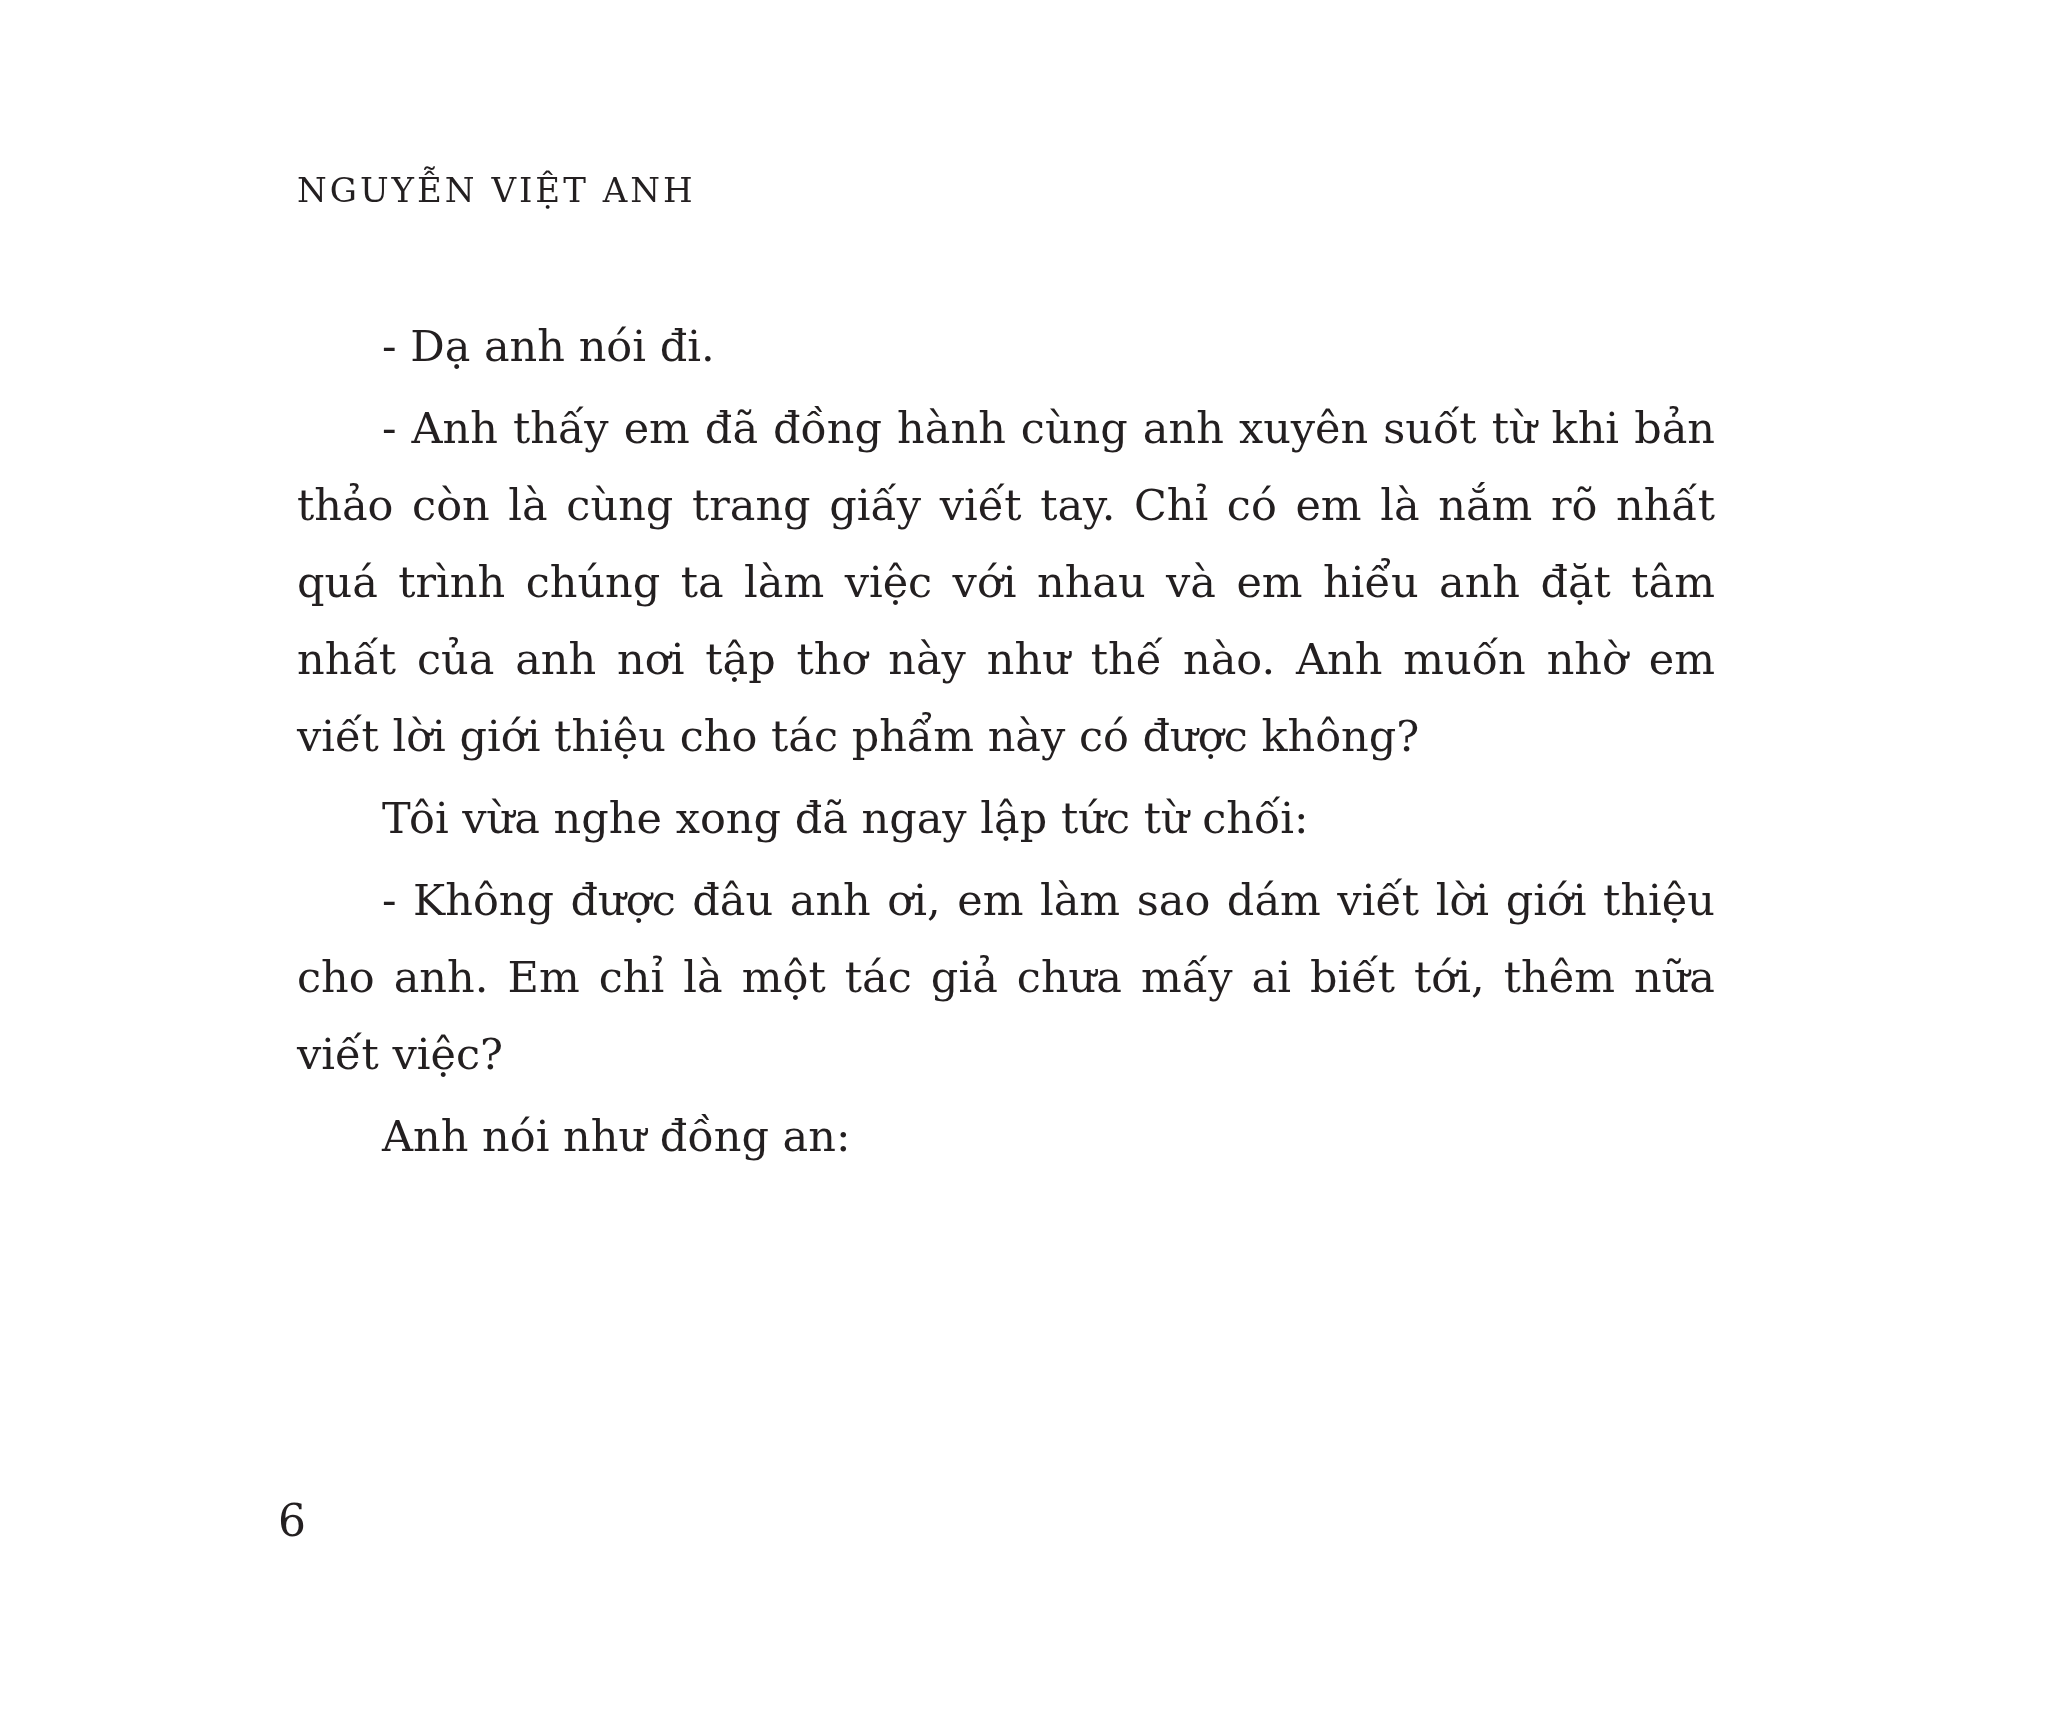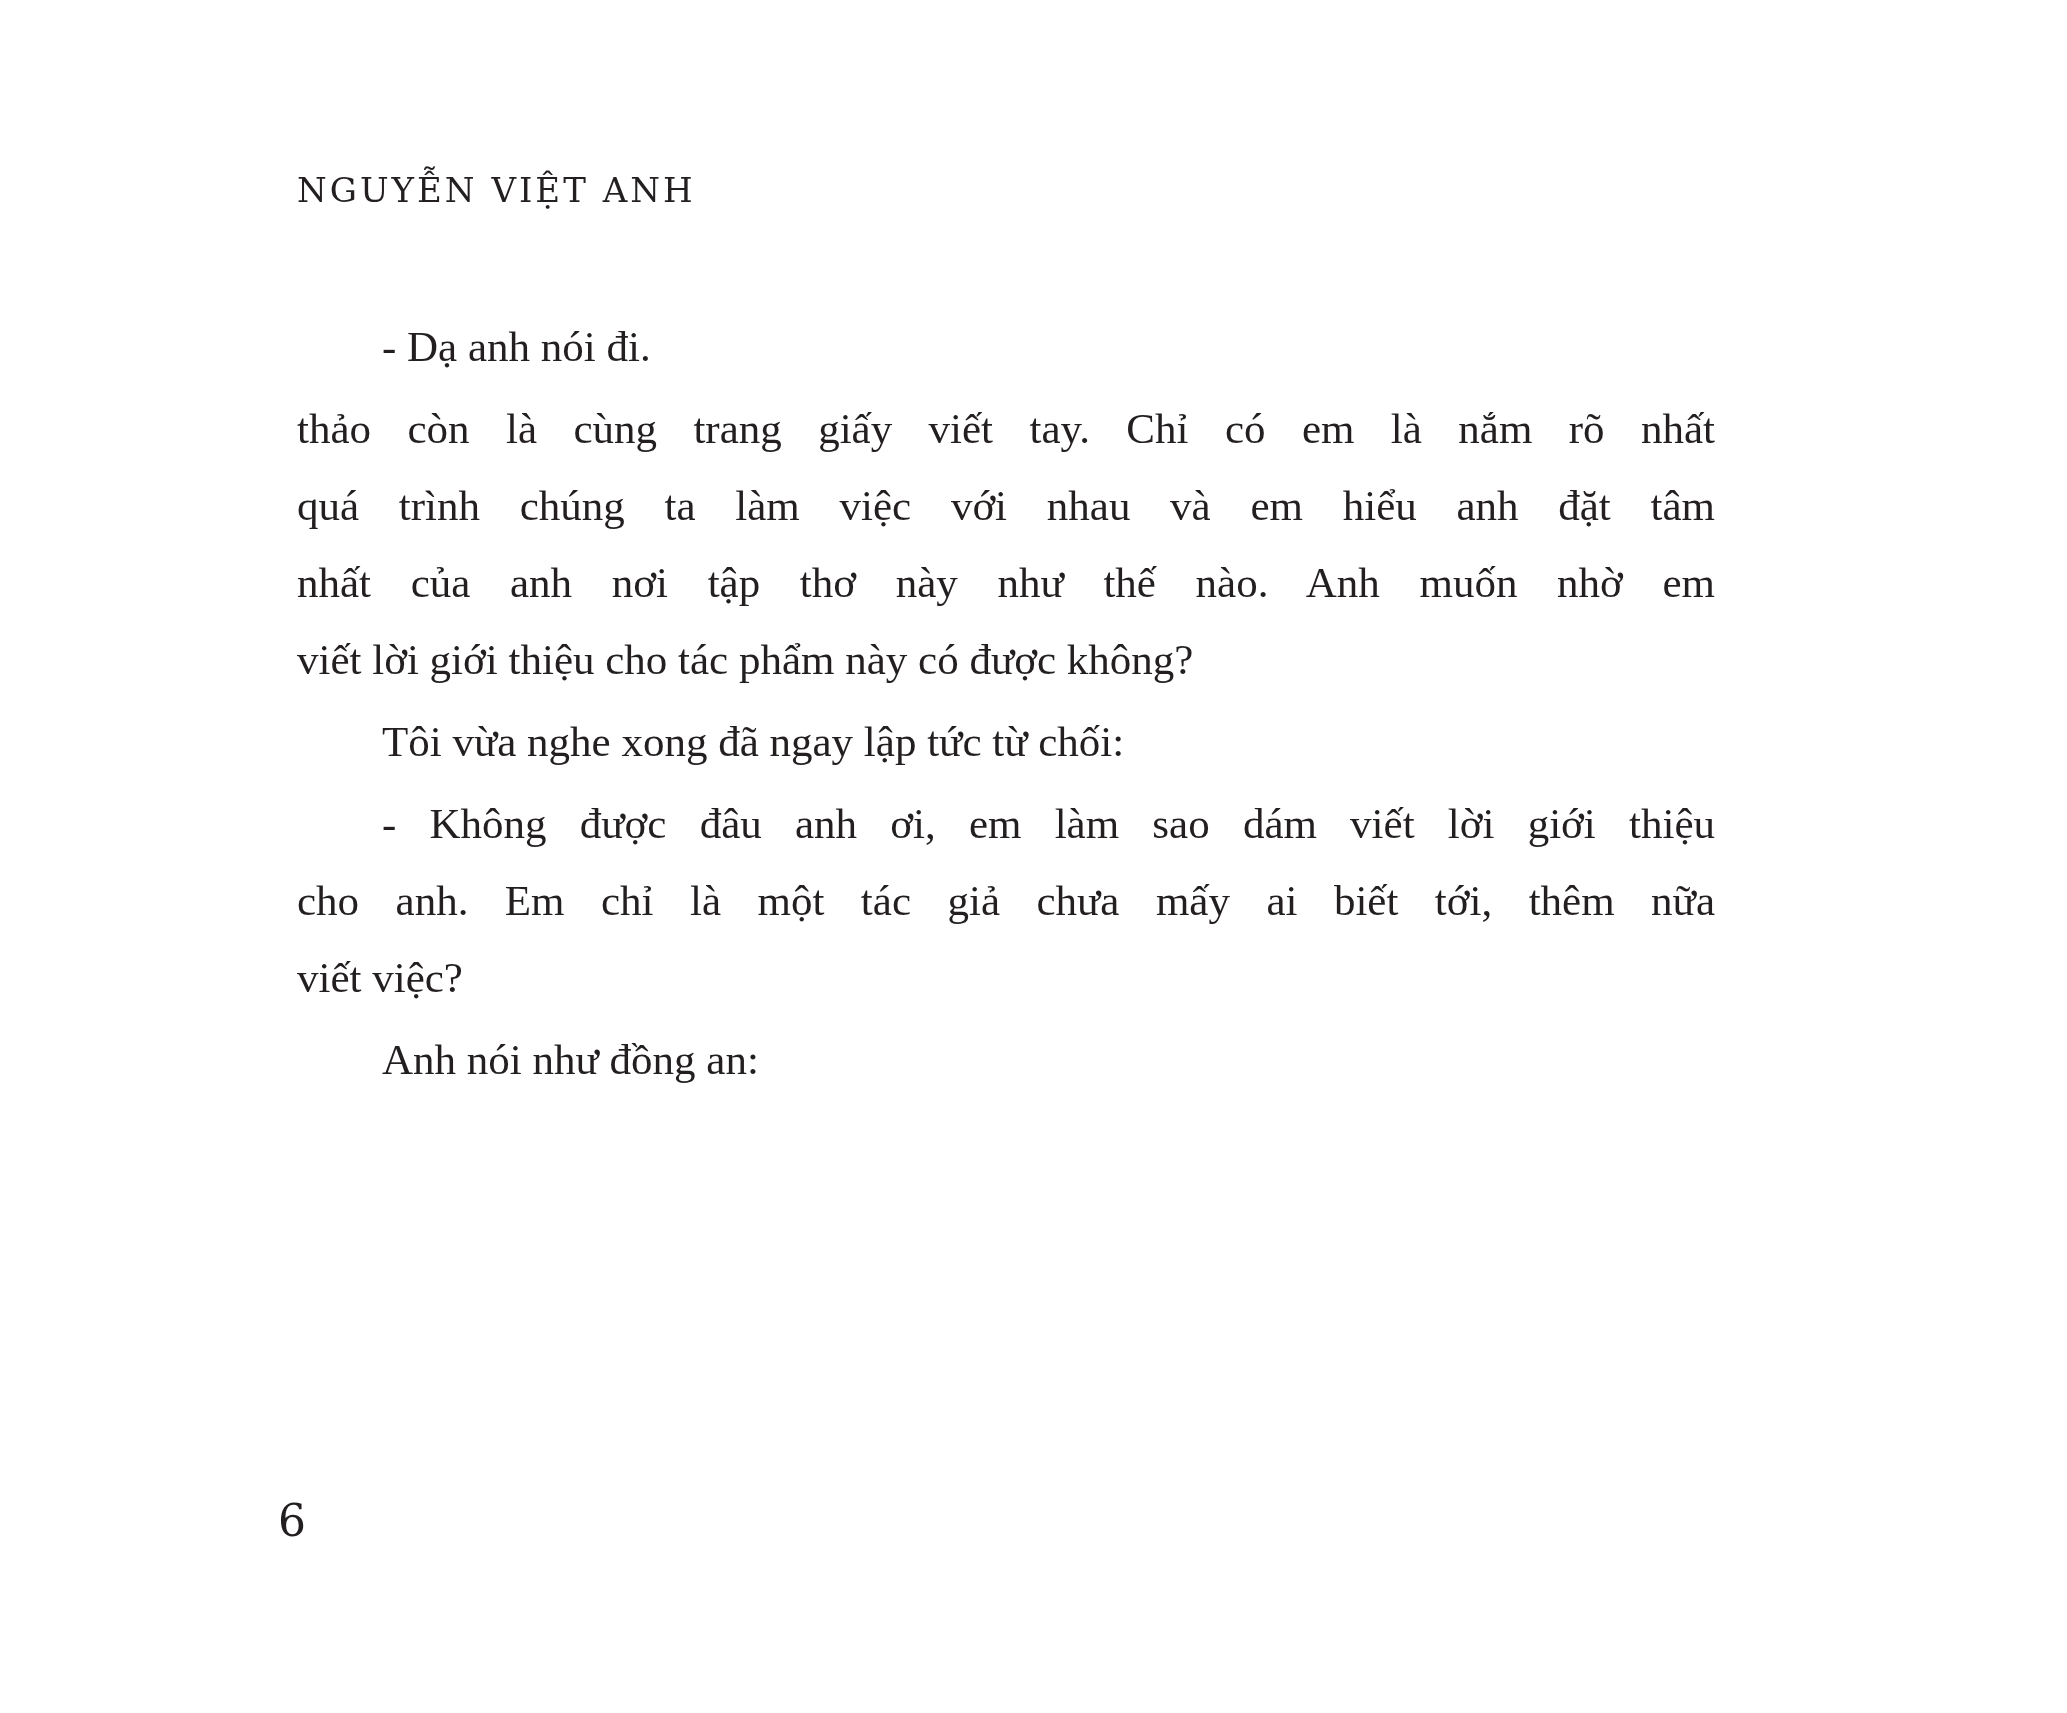--- a/index.html
+++ b/index.html
@@ -33,21 +33,20 @@
   .body-text {
     position: absolute;
     left: 297px;
     top: 308px;
     width: 1418px;
     font-size: 43px;
     line-height: 77px;
   }
   .paragraph {
     margin: 0 0 5px 0;
-    font-family: Liberation Serif, serif;
   }
   .paragraph:last-child {
     margin-bottom: 0;
   }
   .line {
     text-align: justify;
     text-align-last: justify;
   }
   .line.first-line {
     text-indent: 85px;
@@ -67,20 +66,21 @@
 <body>
 
 <div class="page">
   <div class="running-header">NGUYỄN VIỆT ANH</div>
 
   <div class="body-text">
       <div class="paragraph">
         <div class="line first-line end-line">- Dạ anh nói đi.</div>
       </div>
       <div class="paragraph">
+        <div class="line first-line">- Anh thấy em đã đồng hành cùng anh xuyên suốt từ khi bản</div>
         <div class="line">thảo còn là cùng trang giấy viết tay. Chỉ có em là nắm rõ nhất</div>
         <div class="line">quá trình chúng ta làm việc với nhau và em hiểu anh đặt tâm</div>
         <div class="line">nhất của anh nơi tập thơ này như thế nào. Anh muốn nhờ em</div>
         <div class="line end-line">viết lời giới thiệu cho tác phẩm này có được không?</div>
       </div>
       <div class="paragraph">
         <div class="line first-line end-line">Tôi vừa nghe xong đã ngay lập tức từ chối:</div>
       </div>
       <div class="paragraph">
         <div class="line first-line">- Không được đâu anh ơi, em làm sao dám viết lời giới thiệu</div>

